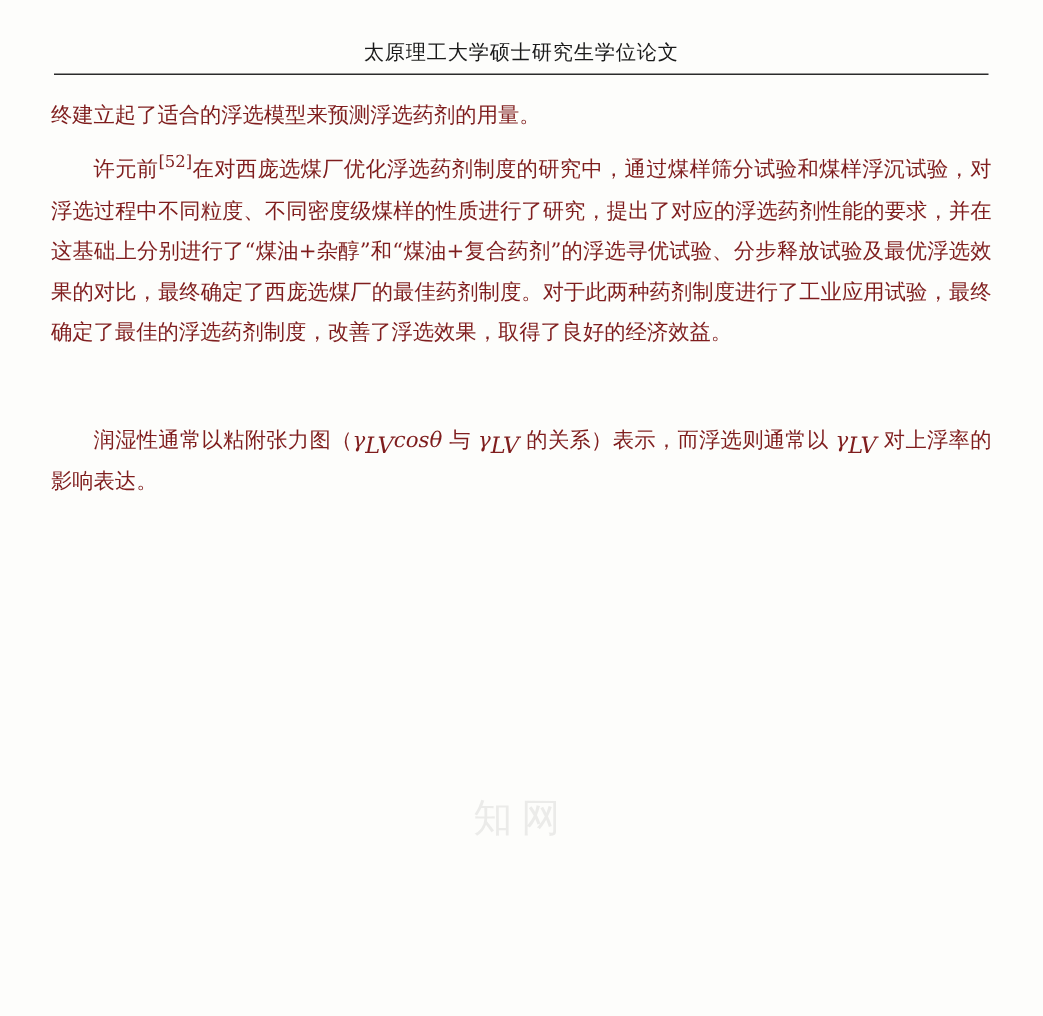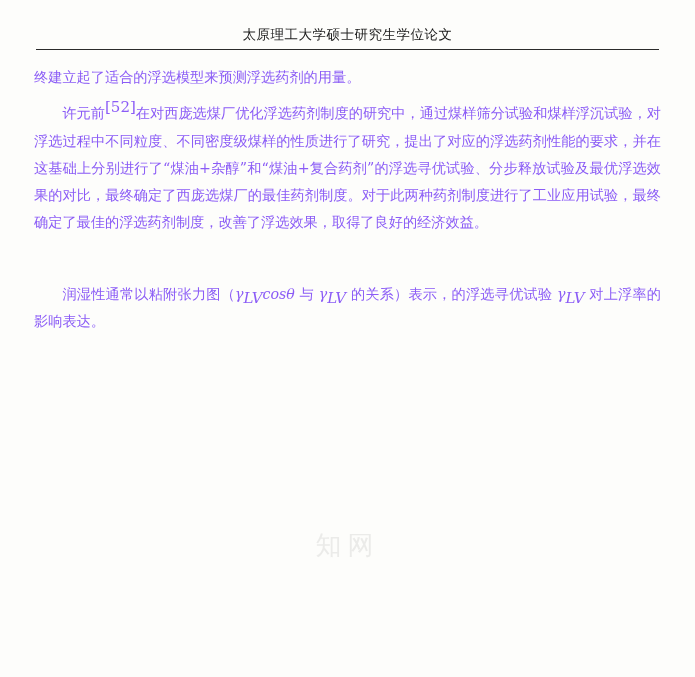--- a/index.html
+++ b/index.html
@@ -32,21 +32,21 @@
   .header-rule {
     border-bottom: 1px solid #2b2b2b;
     margin: 0 2px 0 2px;
   }
   .body-area {
     padding-top: 14px;
     font-size: 14.2px;
     line-height: 1.92;
     text-align: justify;
     text-justify: inter-ideograph;
-    color: #8b5cf6;
+    color: #7f1d1d;
   }
   p.para {
     margin: 0 0 0 0;
     text-indent: 2em;
   }
   p.noindent {
     margin: 0;
     text-indent: 0;
   }
   .gap-sm { height: 9px; }
@@ -57,21 +57,21 @@
     margin: 0;
     padding: 4px 0 2px 0;
     letter-spacing: 0.3px;
   }
   h3.section .num {
     font-family: "DejaVu Serif", "Liberation Serif", serif;
     font-weight: normal;
     margin-right: 9px;
   }
   sup {
-    font-size: 15px;
+    font-size: 11px;
     vertical-align: super;
     line-height: 0;
   }
   .ital {
     font-style: italic;
   }
   .sub {
     font-size: 15px;
     vertical-align: sub;
     line-height: 0;
@@ -112,19 +112,19 @@
 
 
     <div class="gap-md"></div>
 
 
     <div class="gap-md"></div>
 
 
     <div class="gap-sm"></div>
 
-    <p class="para"><span>润湿性通常以粘附张力图（</span><span class="ital">γ</span><span class="sub">LV</span><span class="ital">cosθ</span><span> 与 </span><span class="ital">γ</span><span class="sub">LV</span><span> 的关系）表示，的浮选寻优试验 </span><span class="ital">γ</span><span class="sub">LV</span><span> 对上浮率的影响表达。</span></p>
+    <p class="para"><span>润湿性通常以粘附张力图（</span><span class="ital">γ</span><span class="sub">LV</span><span class="ital">cosθ</span><span> 与 </span><span class="ital">γ</span><span class="sub">LV</span><span> 的关系）表示，而浮选则通常以 </span><span class="ital">γ</span><span class="sub">LV</span><span> 对上浮率的影响表达。</span></p>
 
   </div>
 
   <div class="watermark">知网</div>
 
 </div>
 
 </body></html>

